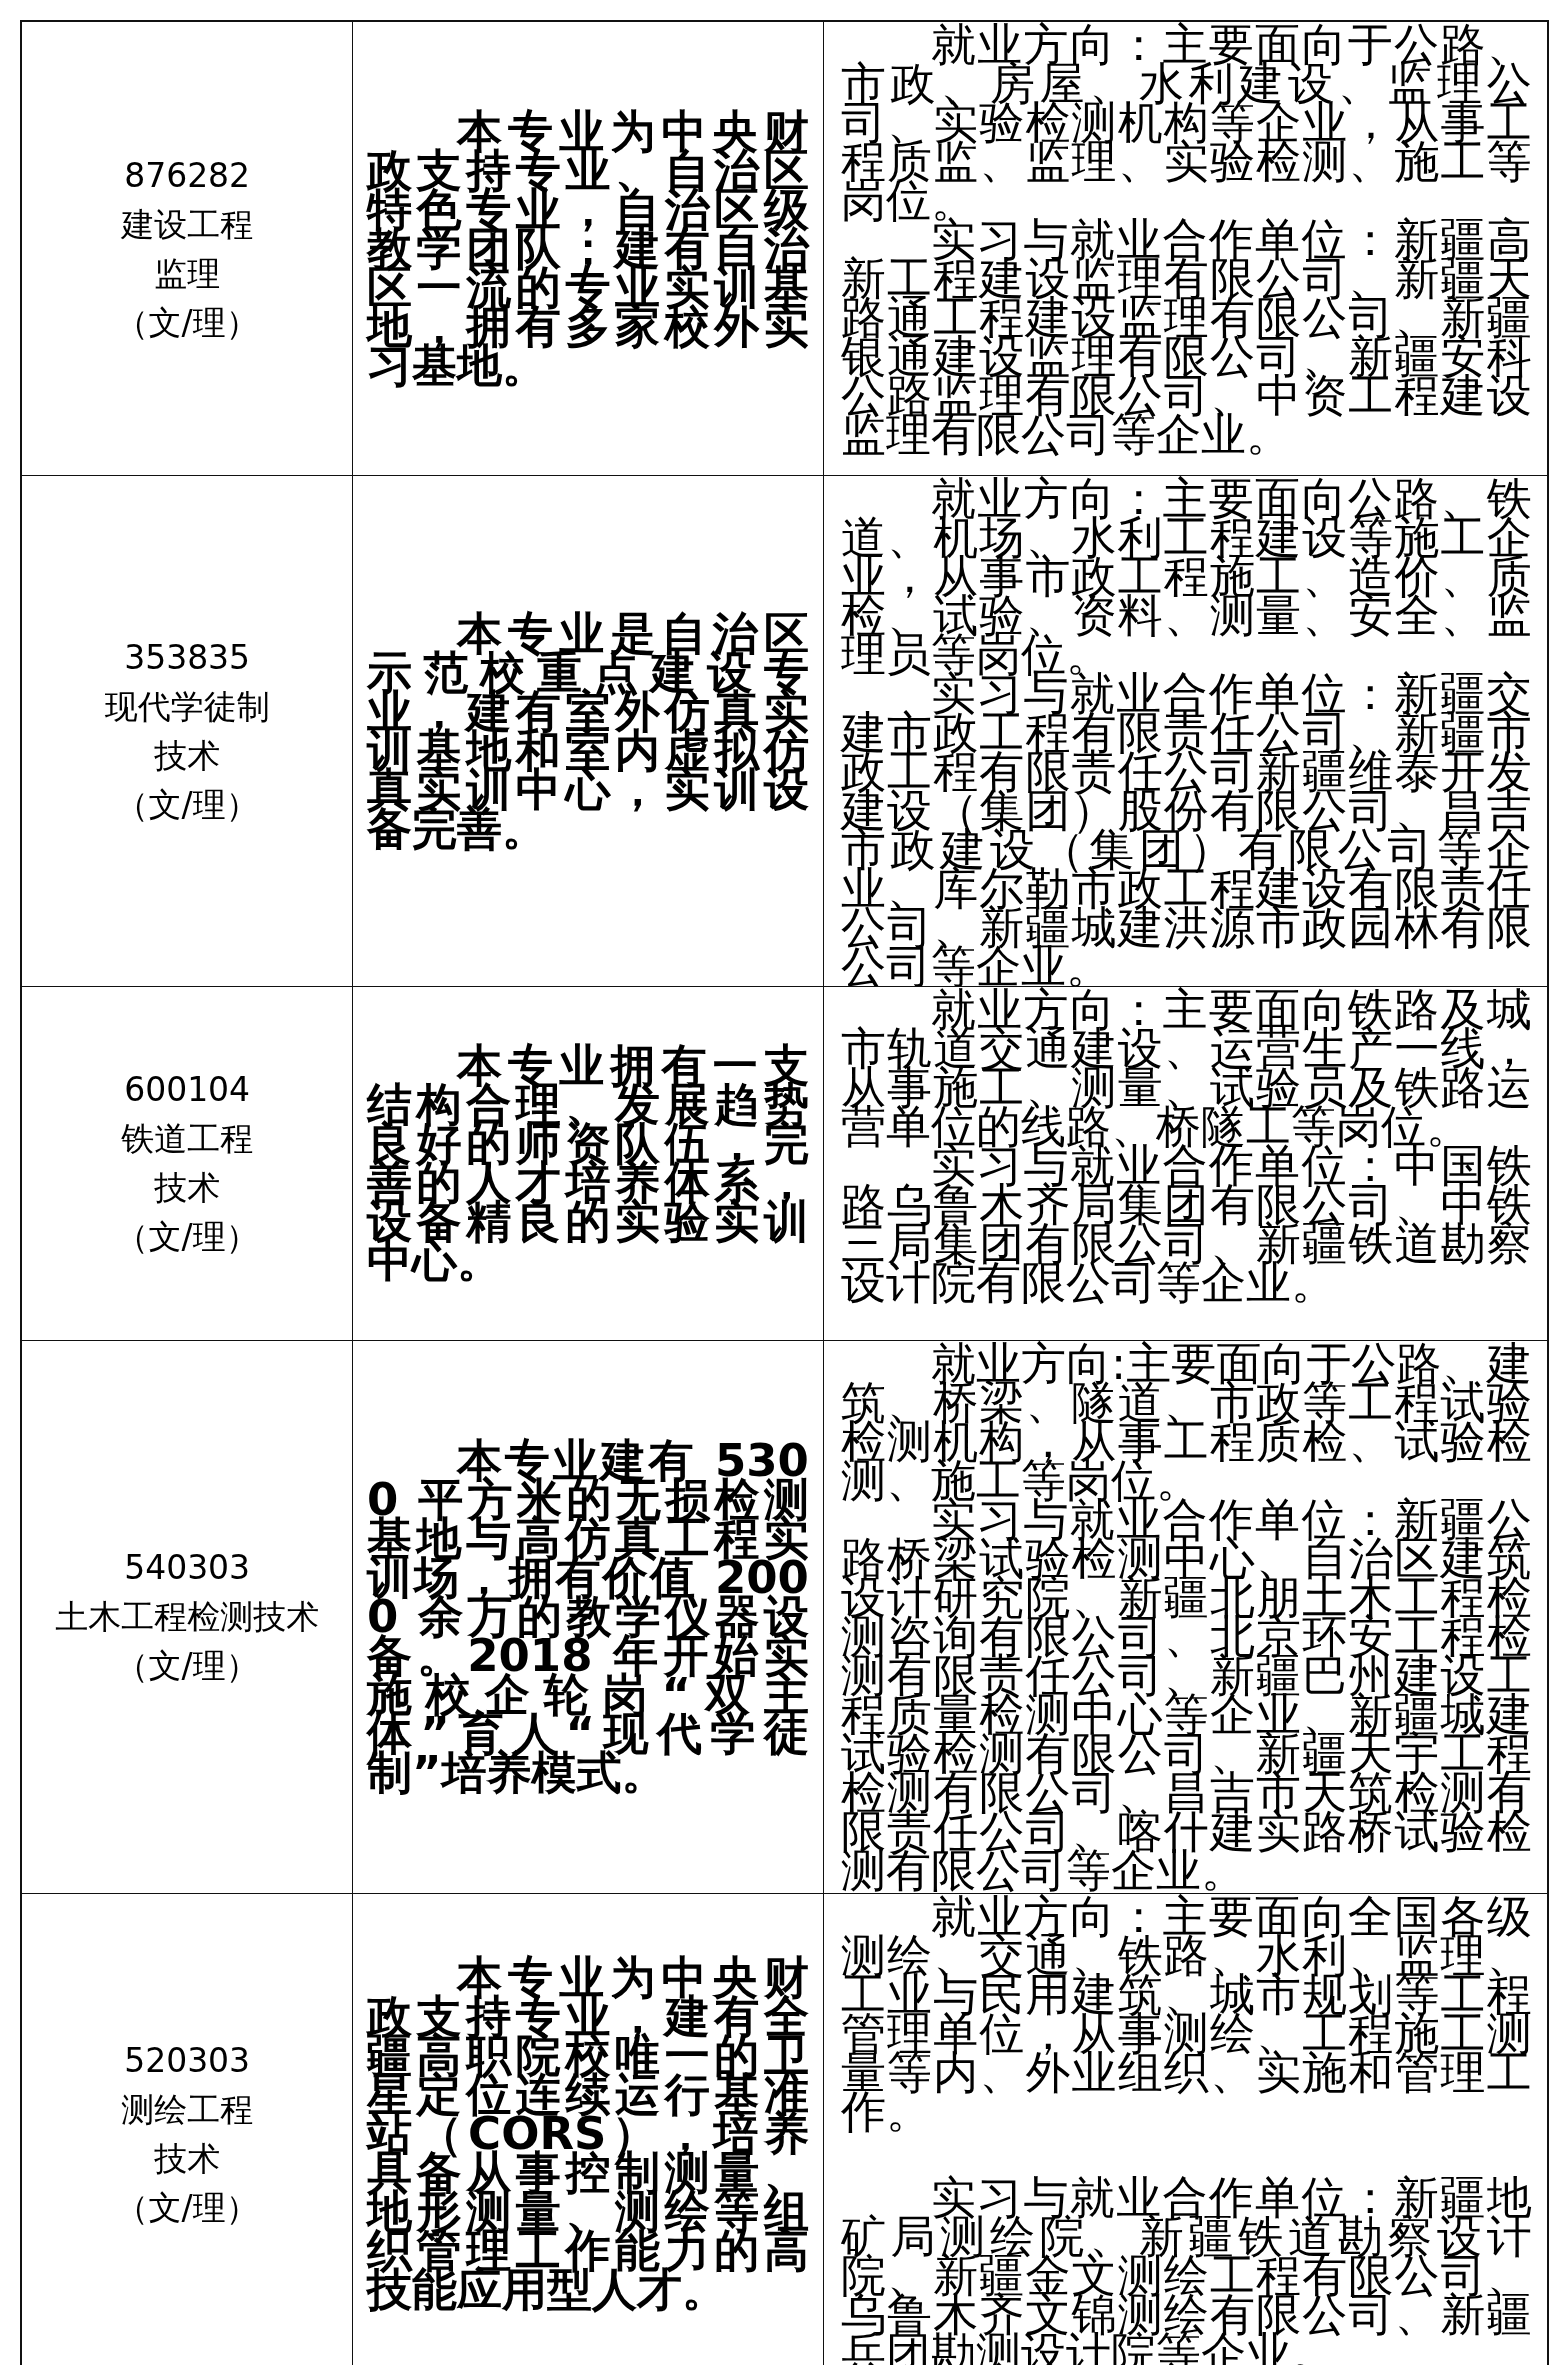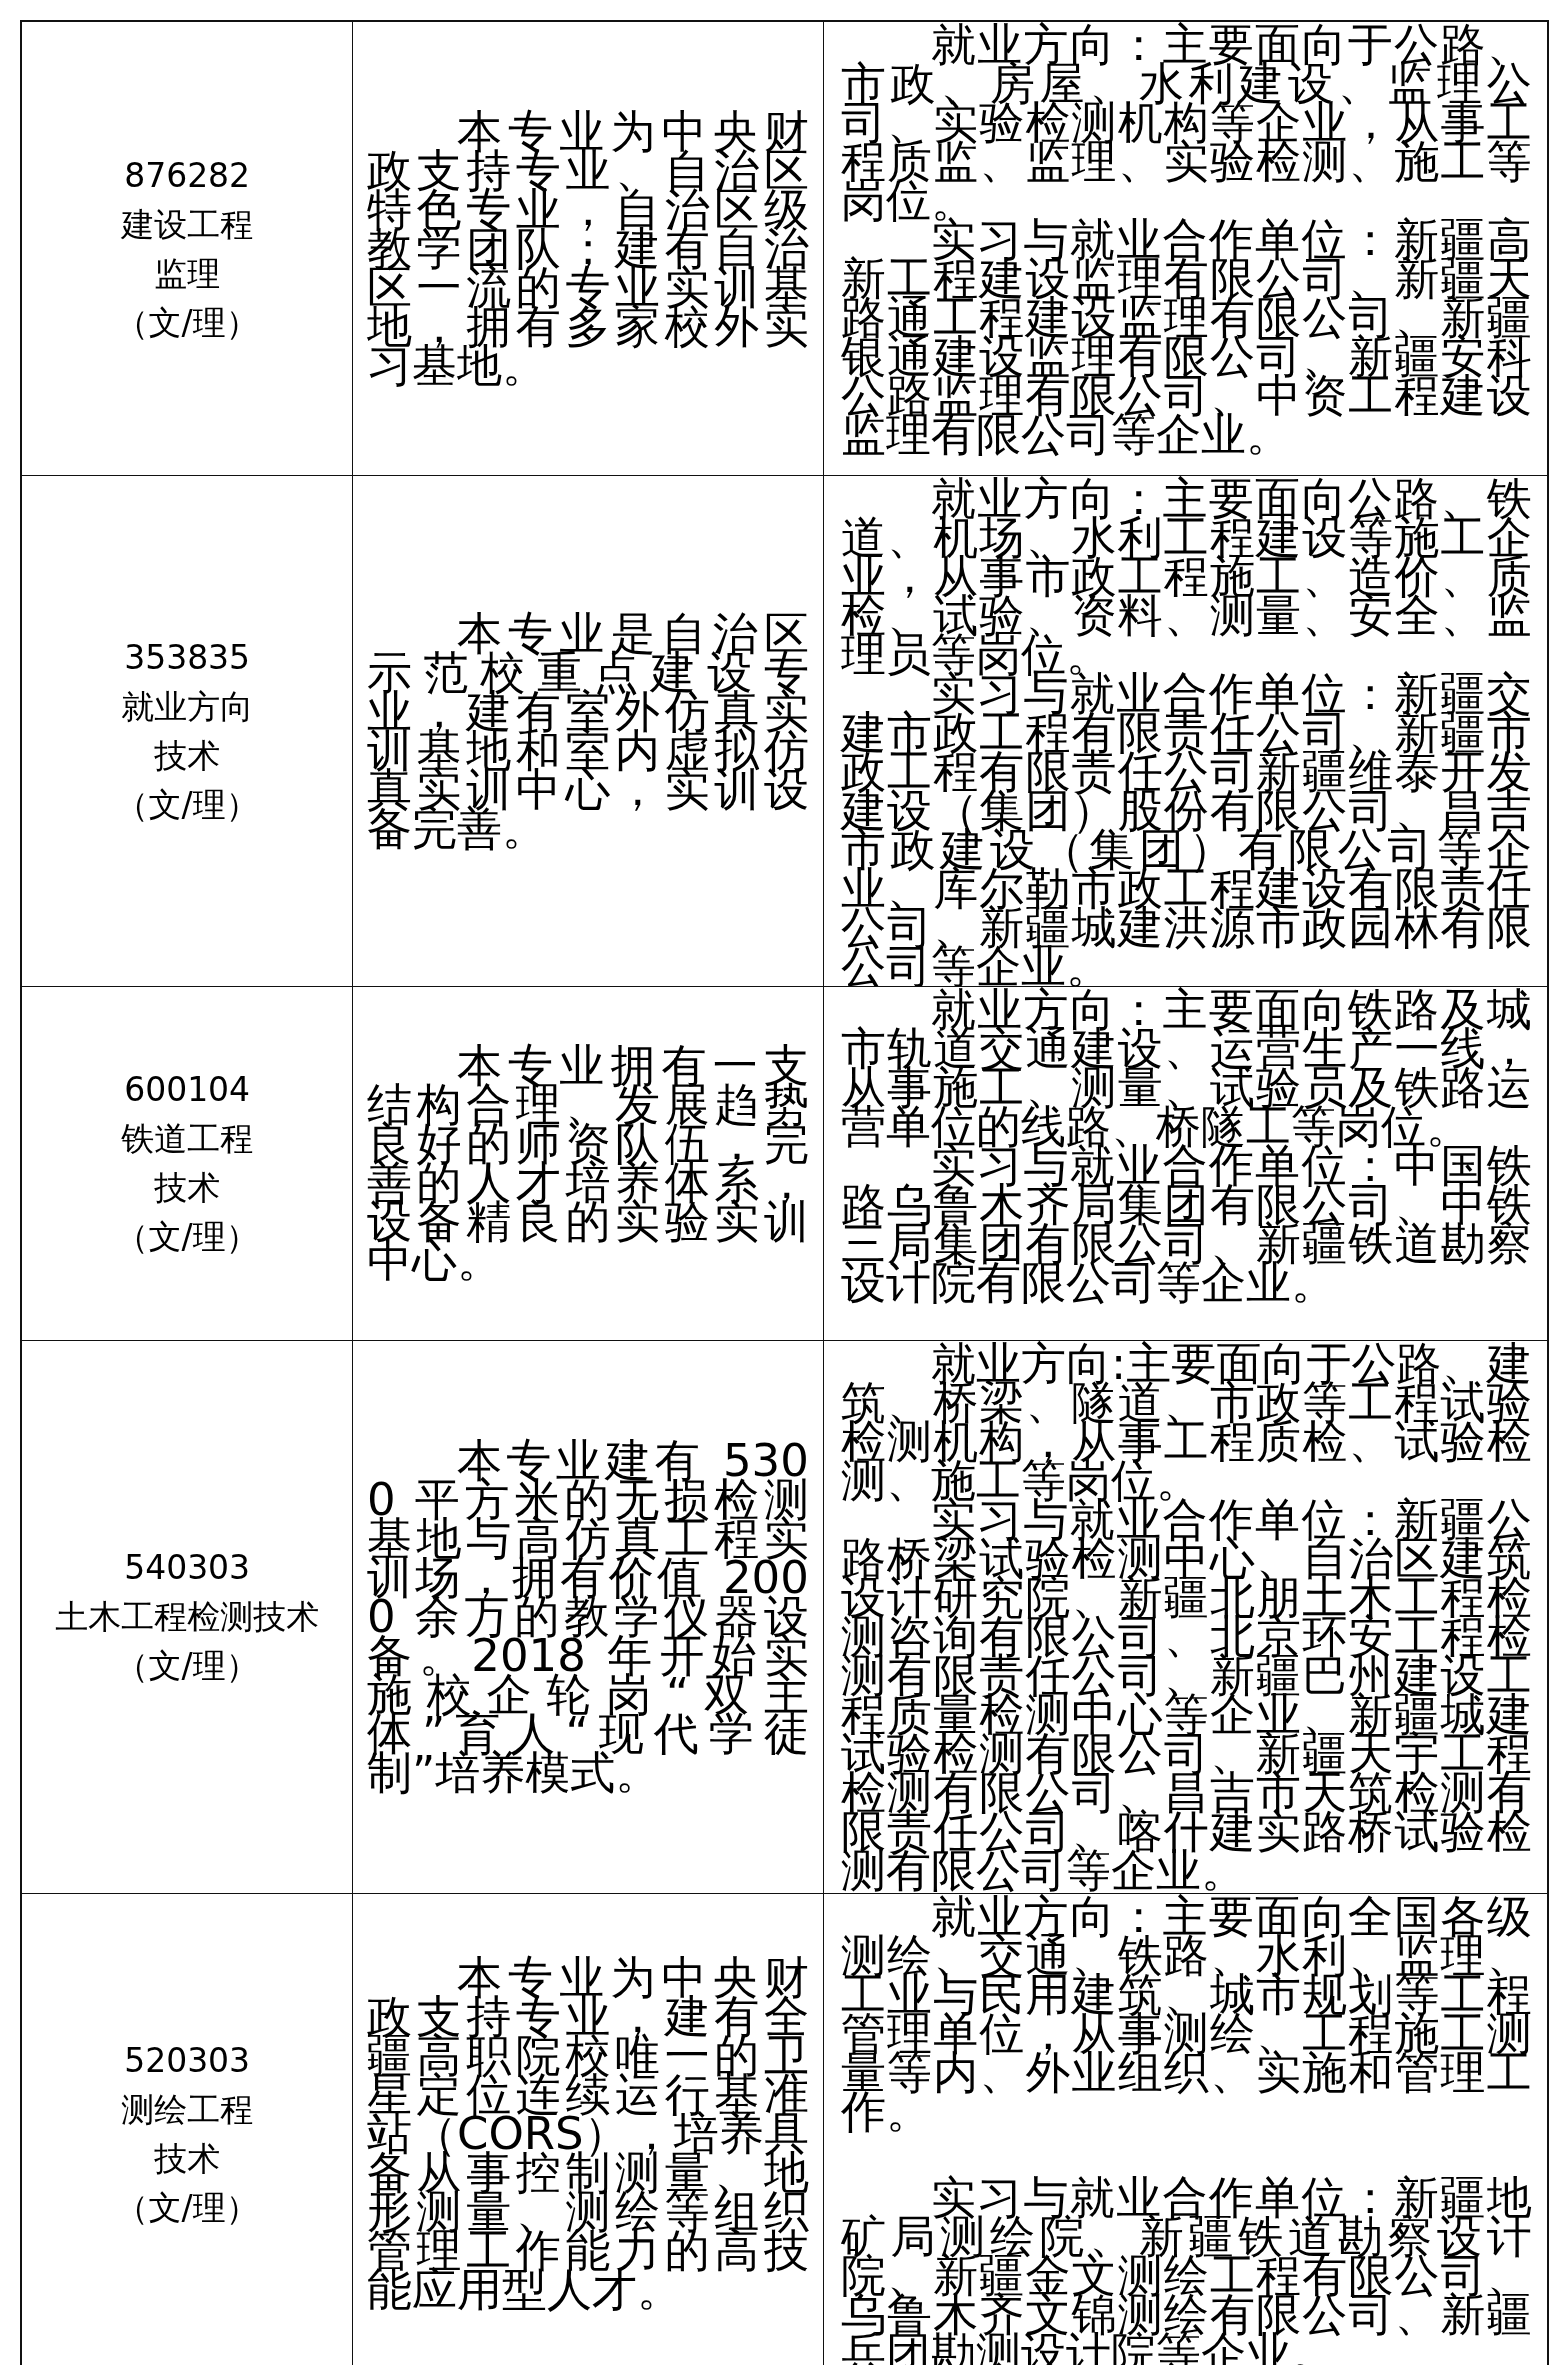--- a/index.html
+++ b/index.html
@@ -41,20 +41,21 @@
     vertical-align: middle;
     font-size: 33px;
     line-height: 49px;
     padding: 0 4.7px;
   }
   td.c1 .line { display: block; }
 
   td.c2 {
     vertical-align: middle;
     padding: 0 14px;
+    font-weight: bold;
   }
   td.c3 {
     vertical-align: top;
     padding: 3.1px 15.7px 0 17px;
   }
   td.c2 p, td.c3 p {
     margin: 0;
     font-size: 45px;
     line-height: 39px;
     text-align: justify;
@@ -89,21 +90,21 @@
         </td>
         <td class="c3">
           <p>就业方向：主要面向于公路、市政、房屋、水利建设、监理公司、实验检测机构等企业，从事工程质监、监理、实验检测、施工等岗位。</p>
           <p>实习与就业合作单位：新疆高新工程建设监理有限公司、新疆天路通工程建设监理有限公司、新疆银通建设监理有限公司、新疆安科公路监理有限公司、中资工程建设监理有限公司等企业。</p>
         </td>
       </tr>
 
       <tr class="r2">
         <td class="c1">
           <span class="line">353835</span>
-          <span class="line">就业方向</span>
+          <span class="line">现代学徒制</span>
           <span class="line">技术</span>
           <span class="line">（文/理）</span>
         </td>
         <td class="c2">
           <p>本专业是自治区示范校重点建设专业，建有室外仿真实训基地和室内虚拟仿真实训中心，实训设备完善。</p>
         </td>
         <td class="c3">
           <p>就业方向：主要面向公路、铁道、机场、水利工程建设等施工企业，从事市政工程施工、造价、质检、试验、资料、测量、安全、监理员等岗位。</p>
           <p>实习与就业合作单位：新疆交建市政工程有限责任公司、新疆市政工程有限责任公司新疆维泰开发建设（集团）股份有限公司、昌吉市政建设（集团）有限公司等企业、库尔勒市政工程建设有限责任公司、新疆城建洪源市政园林有限公司等企业。</p>
         </td>

